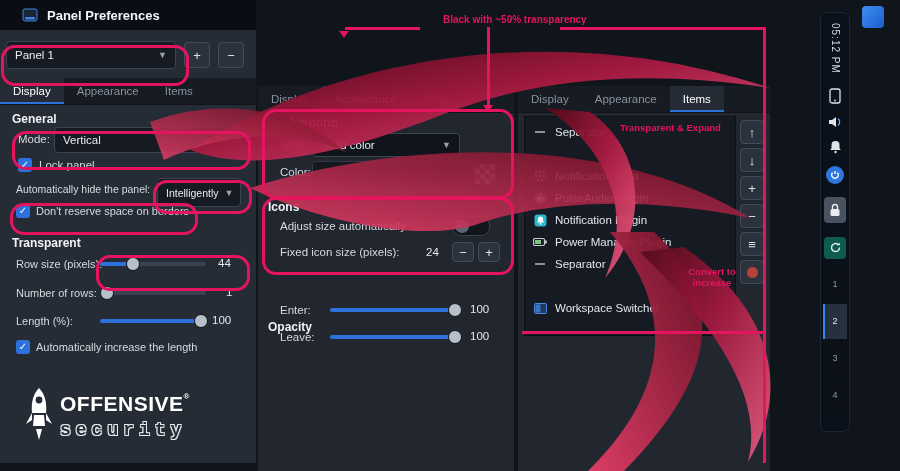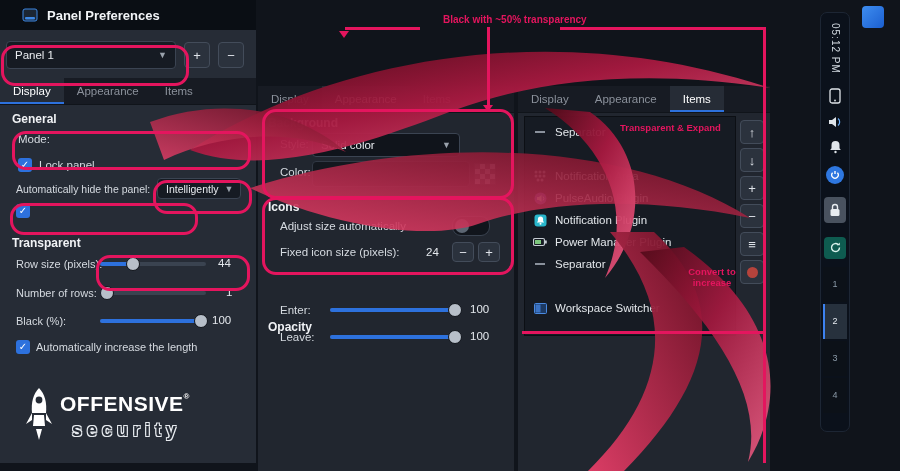--- a/index.html
+++ b/index.html
@@ -87,68 +87,73 @@
     <button class="sq-btn" style="left:218px;top:42px;width:26px;height:26px;">−</button>
 
     <div class="tabbar" style="top:78px;">
       <div class="tab active">Display</div>
       <div class="tab">Appearance</div>
       <div class="tab">Items</div>
     </div>
 
     <div class="heading" style="left:12px;top:112px;">General</div>
     <div class="lbl" style="left:18px;top:133px;">Mode:</div>
+    <div class="combo" style="left:54px;top:127px;width:182px;height:26px;">
+      <span>Vertical</span>
+      <span class="arr">▼</span>
+    </div>
     <span class="check" style="left:18px;top:158px;">✓</span>
     <div class="lbl" style="left:39px;top:159px;">Lock panel</div>
     <div class="lbl" style="left:16px;top:183px;font-size:10.5px;">Automatically hide the panel:</div>
-    <div class="combo" style="left:157px;top:178px;width:84px;height:21px;font-size:10.5px;">
+    <div class="combo" style="left:157px;top:178px;width:84px;height:29px;font-size:10.5px;">
       <span>Intelligently</span>
       <span class="arr">▼</span>
     </div>
     <span class="check" style="left:16px;top:204px;">✓</span>
+    <div class="lbl" style="left:36px;top:205px;font-size:11px;">Don't reserve space on borders</div>
 
     <div class="heading" style="left:12px;top:236px;">Transparent</div>
     <div class="lbl" style="left:16px;top:258px;font-size:11px;">Row size (pixels):</div>
     <div class="slider" style="left:100px;top:257px;width:106px;">
       <div class="track"></div>
         <div class="fill" style="width:32px;"></div>
         <div class="knob" style="left:26px;"></div>
     </div>
     <div class="val" style="left:218px;top:257px;">44</div>
 
     <div class="lbl" style="left:16px;top:287px;font-size:11px;">Number of rows:</div>
     <div class="slider" style="left:100px;top:286px;width:106px;">
       <div class="track"></div>
         <div class="fill" style="width:4px;"></div>
         <div class="knob" style="left:0px;"></div>
     </div>
     <div class="val" style="left:226px;top:286px;">1</div>
 
-    <div class="lbl" style="left:16px;top:315px;font-size:11px;">Black (%):</div>
+    <div class="lbl" style="left:16px;top:315px;font-size:11px;">Length (%):</div>
     <div class="slider" style="left:100px;top:314px;width:106px;">
       <div class="track"></div>
         <div class="fill" style="width:106px;"></div>
         <div class="knob" style="left:94px;"></div>
     </div>
     <div class="val" style="left:212px;top:314px;">100</div>
 
     <span class="check" style="left:16px;top:340px;">✓</span>
     <div class="lbl" style="left:36px;top:341px;font-size:11px;">Automatically increase the length</div>
 
     <svg class="abs" style="left:24px;top:386px;" width="30" height="60" viewBox="0 0 30 60">
       <path fill="#ffffff" d="M15 2 C21 8 23 17 22 27 L8 27 C7 17 9 8 15 2 Z"></path>
       <circle cx="15" cy="14" r="3.4" fill="#262c36"></circle>
       <path fill="#ffffff" d="M8 27 L2 38 L8 34 Z M22 27 L28 38 L22 34 Z"></path>
       <path fill="#ffffff" d="M10 29 L9 40 H21 L20 29 Z"></path>
       <path fill="#ffffff" d="M12 43 L15 54 L18 43 Z"></path>
     </svg>
     <div class="logo-line1" style="left:60px;top:392px;">
       <span>OFFENSIVE</span><span class="logo-reg">®</span>
     </div>
-    <div class="logo-line2" style="left:72px;top:420px;">security</div>
+    <div class="logo-line2" style="left:60px;top:420px;font-family:Liberation Mono, monospace;">security</div>
   </div>
 
   <div class="win" style="left:258px;top:86px;width:256px;height:385px;background:#21262f;">
     <div class="tabbar">
       <div class="tab">Display</div>
       <div class="tab active">Appearance</div>
       <div class="tab">Items</div>
     </div>
 
     <div class="heading" style="left:10px;top:30px;">Background</div>

